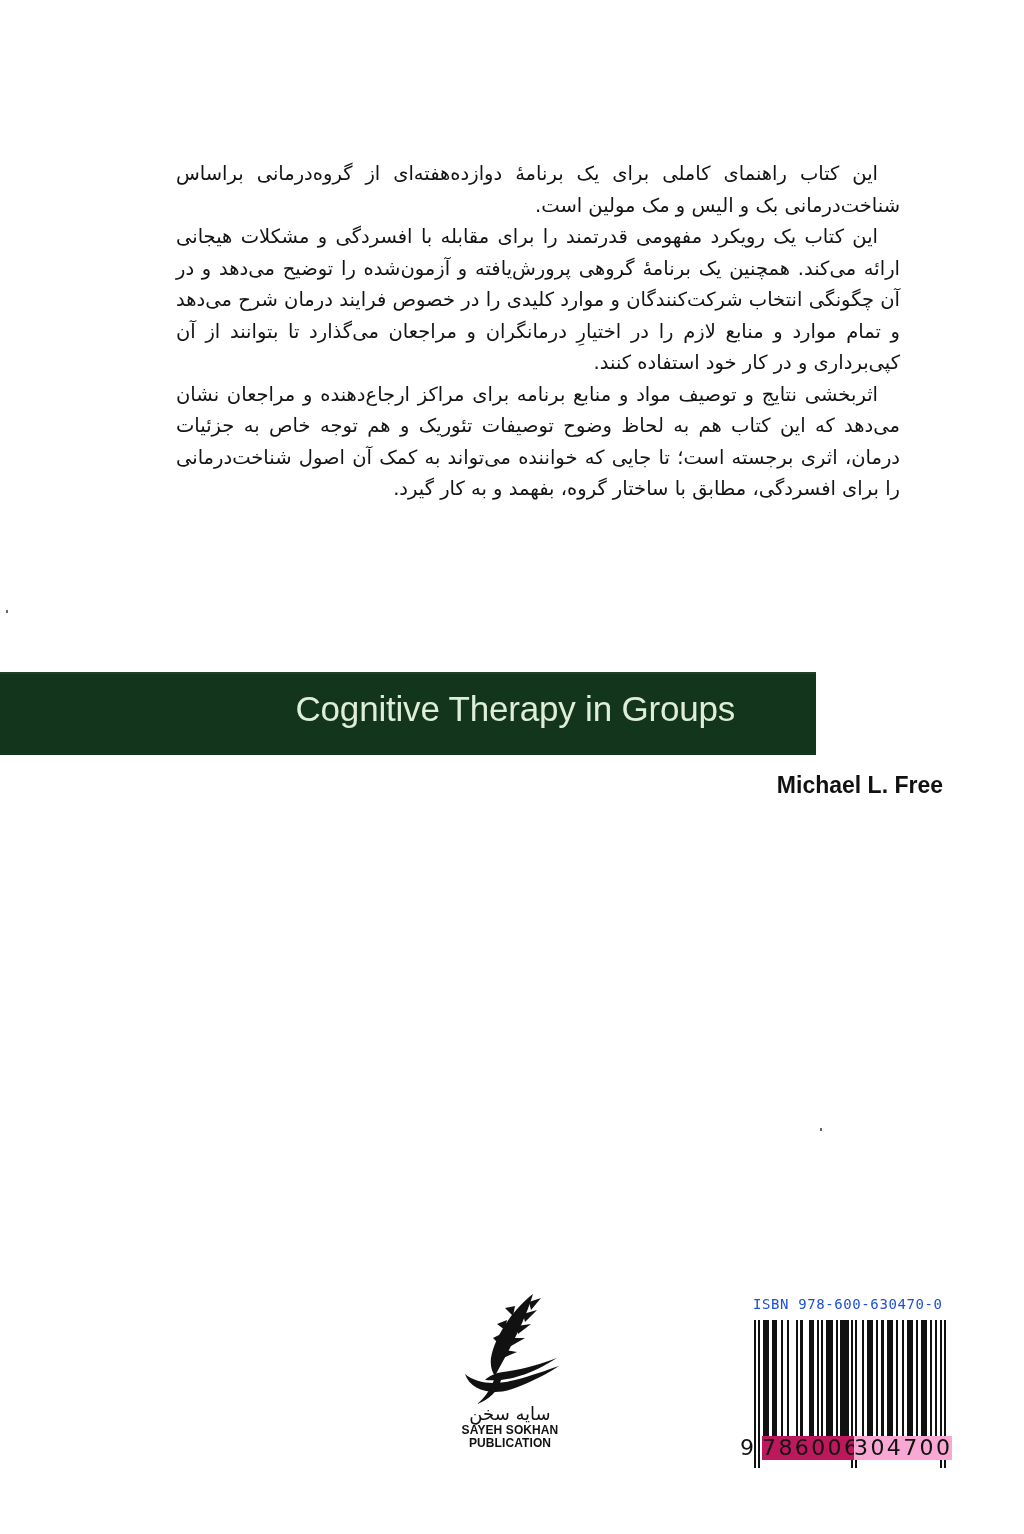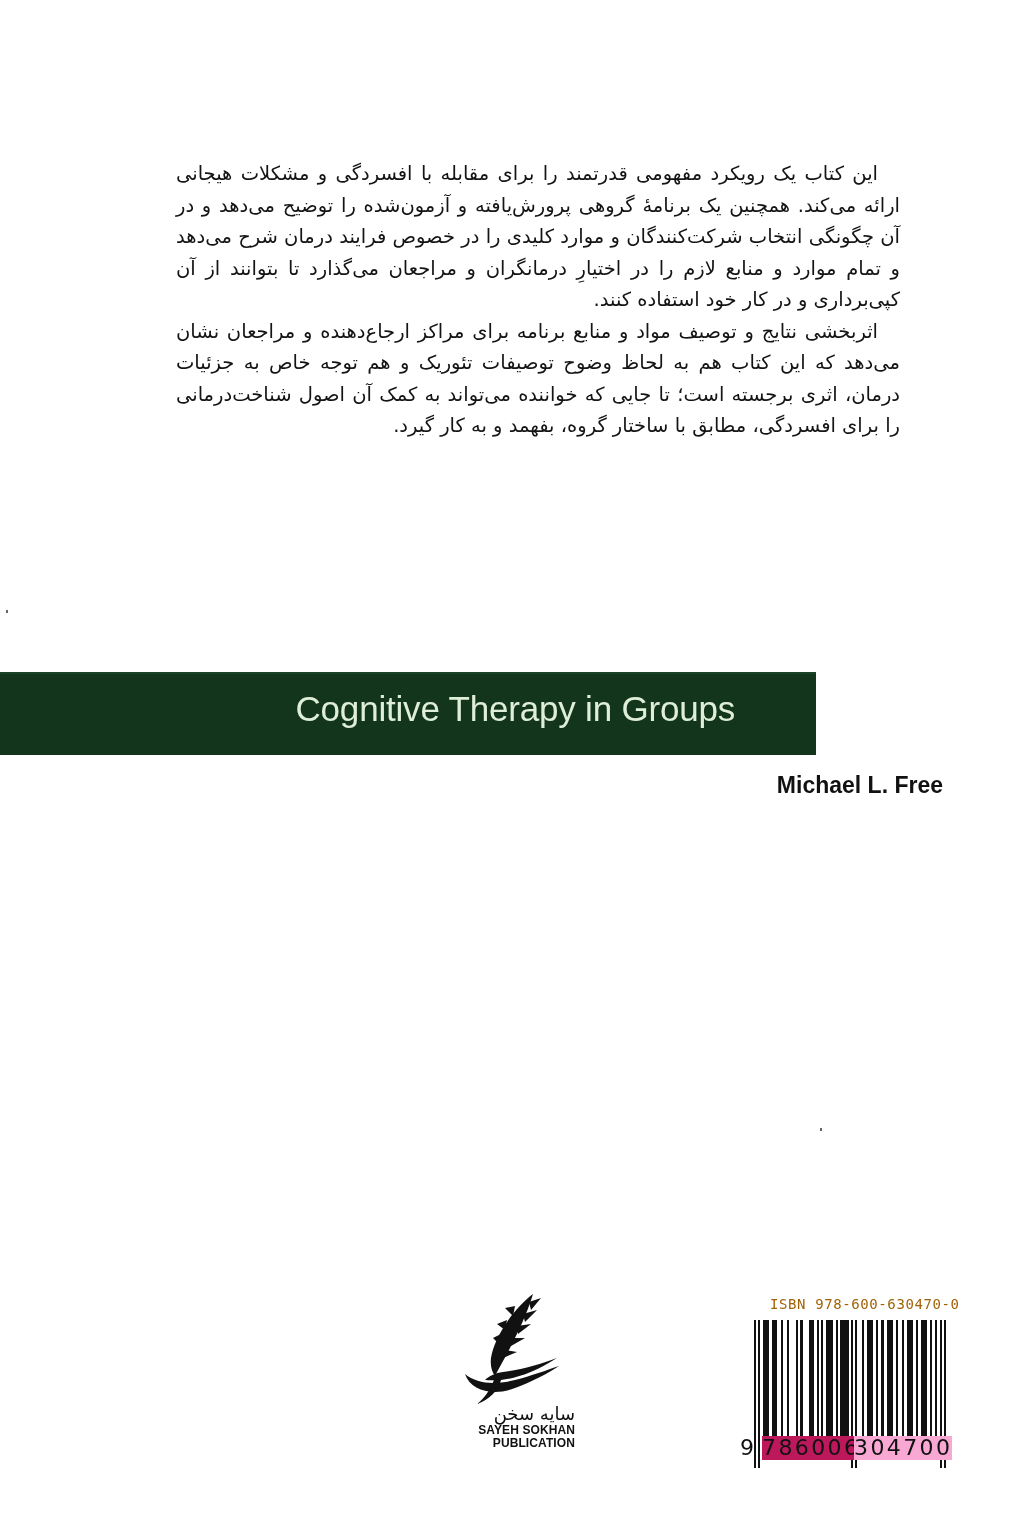--- a/index.html
+++ b/index.html
@@ -61,21 +61,21 @@
       font-size: 23px;
       color: #111;
       margin-top: 10px;
     }
     .publisher-logo {
       position: absolute;
       left: 445px;
       top: 1288px;
       width: 130px;
       height: 190px;
-      text-align: right;
+      text-align: center;
     }
     .publisher-logo svg {
       display: block;
       margin: 0 auto;
     }
     .publisher-logo .pub-fa {
       font-family: "DejaVu Sans", sans-serif;
       font-size: 18px;
       line-height: 20px;
       direction: rtl;
@@ -96,22 +96,22 @@
       top: 1296px;
       width: 210px;
       height: 180px;
     }
     .barcode-block .isbn {
       font-family: "DejaVu Sans Mono", monospace;
       font-size: 14px;
       letter-spacing: 0.6px;
       line-height: 16px;
       white-space: nowrap;
-      margin-left: 30px;
-      color: #a16207;
+      margin-left: 13px;
+      color: #1d4ed8;
     }
     .barcode-block .bars {
       position: absolute;
       left: 14px;
       top: 24px;
       width: 196px;
       height: 148px;
     }
     .barcode-block .digits {
       position: absolute;
@@ -146,20 +146,21 @@
       height: 3px;
       background: #666;
     }
   </style>
 </head>
 <body>
 
 <div class="page">
 
   <div class="blurb">
+    <p class="indent">این کتاب راهنمای کاملی برای یک برنامهٔ دوازده‌هفته‌ای از گروه‌درمانی براساس شناخت‌درمانی بک و الیس و مک مولین است.</p>
     <p class="indent">این کتاب یک رویکرد مفهومی قدرتمند را برای مقابله با افسردگی و مشکلات هیجانی ارائه می‌کند. همچنین یک برنامهٔ گروهی پرورش‌یافته و آزمون‌شده را توضیح می‌دهد و در آن چگونگی انتخاب شرکت‌کنندگان و موارد کلیدی را در خصوص فرایند درمان شرح می‌دهد و تمام موارد و منابع لازم را در اختیارِ درمانگران و مراجعان می‌گذارد تا بتوانند از آن کپی‌برداری و در کار خود استفاده کنند.</p>
     <p class="indent">اثربخشی نتایج و توصیف مواد و منابع برنامه برای مراکز ارجاع‌دهنده و مراجعان نشان می‌دهد که این کتاب هم به لحاظ وضوح توصیفات تئوریک و هم توجه خاص به جزئیات درمان، اثری برجسته است؛ تا جایی که خواننده می‌تواند به کمک آن اصول شناخت‌درمانی را برای افسردگی، مطابق با ساختار گروه، بفهمد و به کار گیرد.</p>
   </div>
 
   <div class="title-band">
     <span class="title">Cognitive Therapy in Groups</span>
   </div>
 
   <div class="author">Michael L. Free</div>
 

